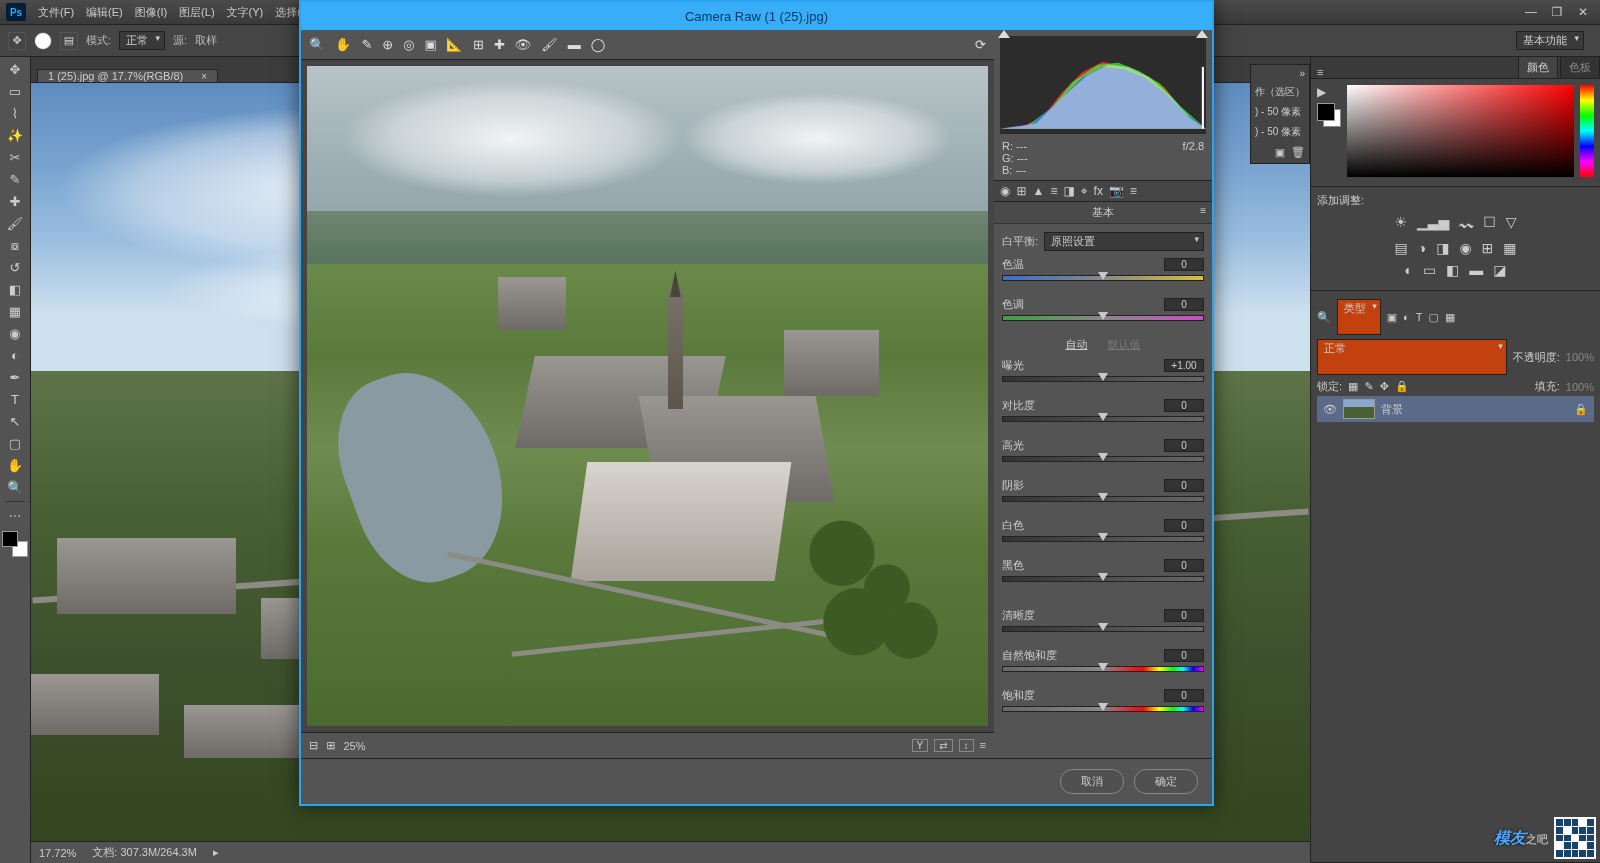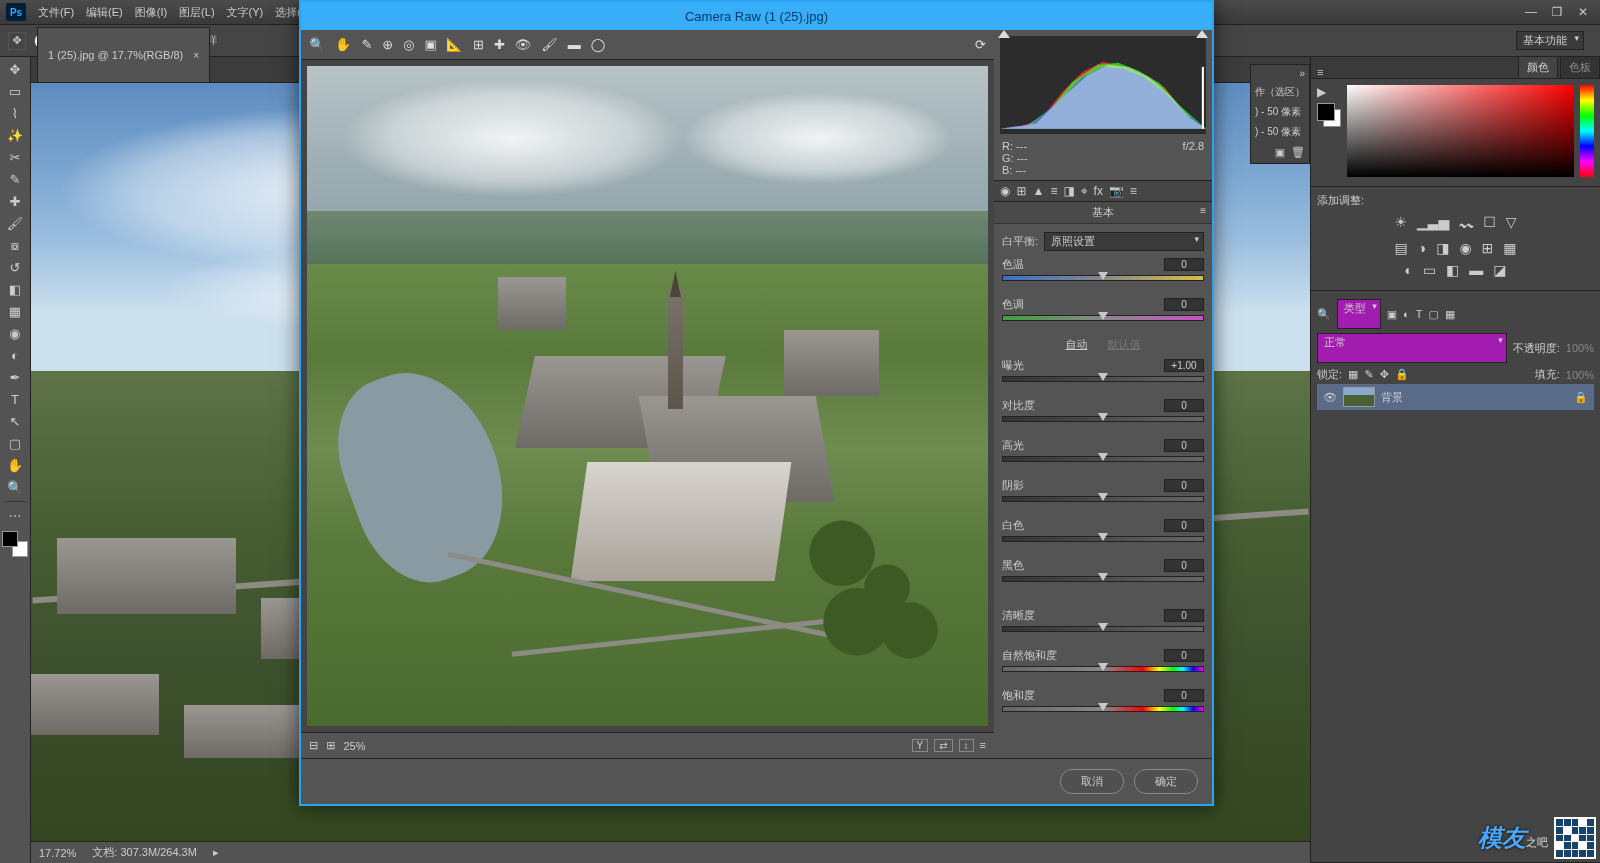--- a/index.html
+++ b/index.html
@@ -17,21 +17,21 @@
   .workspace-dd{ margin-left:auto; margin-right:8px; padding-right:18px;}
   .ps-body{ position:absolute; top:57px; bottom:0; left:0; right:0; display:flex;}
   .toolbox{ width:31px; background:#535353; border-right:1px solid #222; display:flex; flex-direction:column; align-items:center; padding-top:2px; gap:1px;}
   .toolbox .tool{ width:24px; height:21px; display:flex; align-items:center; justify-content:center; color:#ccc; font-size:13px;}
   .toolbox .sep{ width:20px; height:1px; background:#333; margin:2px 0;}
   .swatches{ position:relative; width:26px; height:26px; margin-top:4px;}
   .swatches .fg{ position:absolute; left:0; top:0; width:16px; height:16px; background:#000; border:1px solid #999;}
   .swatches .bg{ position:absolute; right:0; bottom:0; width:16px; height:16px; background:#fff; border:1px solid #999;}
   .doc-area{ flex:1; position:relative; background:#262626; display:flex; flex-direction:column;}
   .doc-tabs{ height:26px; background:#3c3c3c; display:flex; align-items:flex-end; padding-left:6px; border-bottom:1px solid #222;}
-  .doc-tab{ background:#535353; padding:21px 10px; border:1px solid #222; border-bottom:none; display:flex; align-items:center; gap:10px;}
+  .doc-tab{ background:#535353; padding:0 10px; border:1px solid #222; border-bottom:none; display:flex; align-items:center; gap:18px;}
   .doc-tab .x{ font-size:10px; color:#ccc;}
   .canvas{ flex:1; position:relative; overflow:hidden;}
   .bg-image{ position:absolute; left:0; right:0; top:0; bottom:22px;}
   
   .sky{ position:absolute; left:0; top:0; right:0; height:38%; background:linear-gradient(#5f8cc0 0%, #7aa5d0 30%, #9cbfe0 55%, #cde0ee 80%);}
   .cloud{ position:absolute; background:radial-gradient(ellipse at center, rgba(255,255,255,0.85) 0%, rgba(255,255,255,0.4) 50%, rgba(255,255,255,0) 70%);}
   .ground{ position:absolute; left:0; right:0; top:38%; bottom:0; background:linear-gradient(#5e7448 0%, #486033 30%, #3e512e 60%, #33461f 100%);}
   .bldg{ position:absolute; background:linear-gradient(#9a9793,#6e6a66);}
   .road{ position:absolute; background:#8c8c85;}
   .status{ height:22px; background:#535353; border-top:1px solid #222; display:flex; align-items:center; gap:16px; padding:0 8px;}
@@ -42,21 +42,21 @@
   .panel-body{ flex:0 0 auto; background:#444; padding:6px; border-bottom:1px solid #222;}
   .color-panel{ display:flex; gap:6px; align-items:flex-start; height:108px;}
   .color-swatch{ position:relative; width:24px; height:24px;}
   .color-swatch .fg{ position:absolute; left:0; top:0; width:18px; height:18px; background:#000; border:1px solid #999;}
   .color-swatch .bg{ position:absolute; right:0; bottom:0; width:18px; height:18px; background:#fff; border:1px solid #888;}
   .color-field{ flex:1; height:92px; background:linear-gradient(to bottom, #fff, #000), linear-gradient(to right, #fff, #f00); background-blend-mode:multiply; position:relative;}
   .hue-strip{ width:14px; height:92px; background:linear-gradient(to bottom,#f00,#ff0,#0f0,#0ff,#00f,#f0f,#f00);}
   .adjust-panel .row{ display:flex; justify-content:center; gap:10px; margin:6px 0;}
   .adjust-panel .row span{ font-size:14px;}
   .layers-panel .lp-row{ display:flex; align-items:center; gap:6px; padding:2px 0;}
-  .layers-panel .dd{ background:#a21caf; border:1px solid #222; padding:1px 14px 12px 6px; position:relative; flex:0 0 auto;}
+  .layers-panel .dd{ background:#c2410c; border:1px solid #222; padding:1px 14px 18px 6px; position:relative; flex:0 0 auto;}
   .layers-panel .dd::after{content:"▾"; position:absolute; right:3px; top:1px; font-size:9px;}
   .layer-item{ display:flex; align-items:center; gap:6px; background:#5a6b8a; padding:3px 6px;}
   .layer-item .eye{ width:14px; text-align:center;}
   .layer-item .thumb{ width:32px; height:20px; background:linear-gradient(#88a8d0 40%,#486033 40%); border:1px solid #999;}
   .layer-item .lock{ margin-left:auto;}
 
   
   .cr-window{ position:absolute; left:299px; top:0; width:915px; height:806px; background:#2b2e30; border:2px solid #2aa3f0; box-shadow:0 0 20px rgba(0,0,0,0.6); z-index:10;}
   .cr-title{ height:28px; background:#37aef7; color:#003a68; display:flex; align-items:center; justify-content:center; font-size:13px; font-weight:normal;}
   .cr-body{ position:absolute; top:28px; bottom:46px; left:0; right:0; display:flex;}
@@ -99,21 +99,21 @@
   .cr-footer{ position:absolute; bottom:0; left:0; right:0; height:46px; background:#545454; border-top:1px solid #222; display:flex; align-items:center; justify-content:flex-end; gap:10px; padding:0 14px;}
   .cr-btn{ border:1px solid #888; border-radius:12px; padding:4px 20px; background:#505050;}
 
   
   .mini-panel{ position:absolute; right:290px; top:64px; width:60px; background:#444; border:1px solid #222; z-index:1;}
   .mini-panel .line{ padding:3px 4px; font-size:10px; color:#ccc; white-space:nowrap;}
   .mini-panel .icons{ display:flex; gap:6px; justify-content:flex-end; padding:4px;}
 
   
   .watermark{ position:absolute; right:4px; bottom:4px; display:flex; align-items:center; gap:6px; z-index:50;}
-  .watermark .logo-text{ color:#4aa8ff; font-size:24px; font-weight:bold; font-style:italic; text-shadow:0 0 3px #000;}
+  .watermark .logo-text{ color:#4aa8ff; font-size:16px; font-weight:bold; font-style:italic; text-shadow:0 0 3px #000;}
   .watermark .sub{ font-size:11px; color:#ddd;}
   .watermark .qr{ width:42px; height:42px; background:#fff; display:grid; grid-template-columns:repeat(5,1fr); grid-template-rows:repeat(5,1fr); gap:1px; padding:2px;}
   .watermark .qr div{ background:#18426e;}
   .watermark .qr div.w{ background:#fff;}
 </style>
 </head>
 <body>
 
 <div class="ps-menubar">
   <div class="ps-logo">Ps</div>

